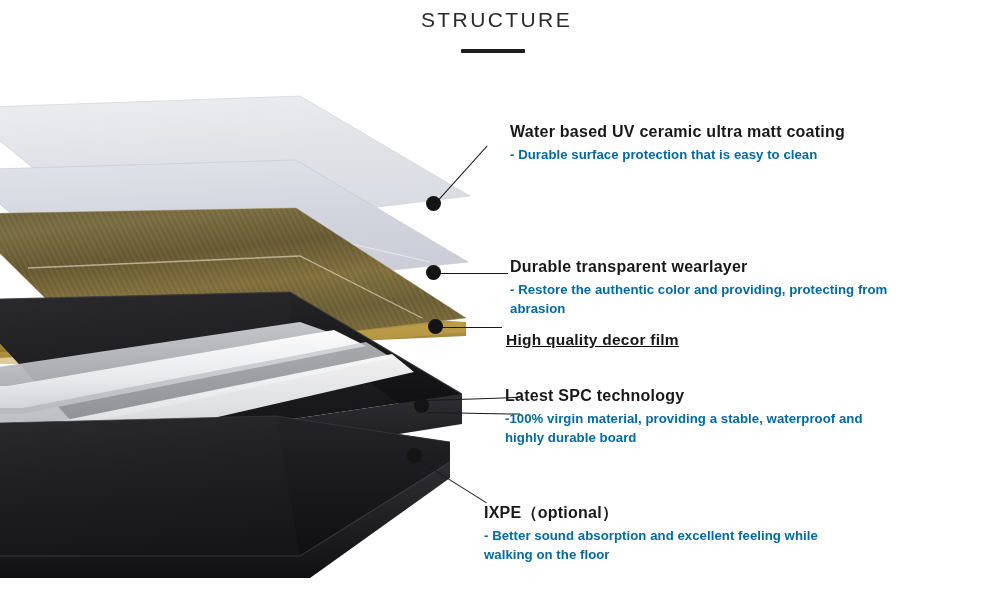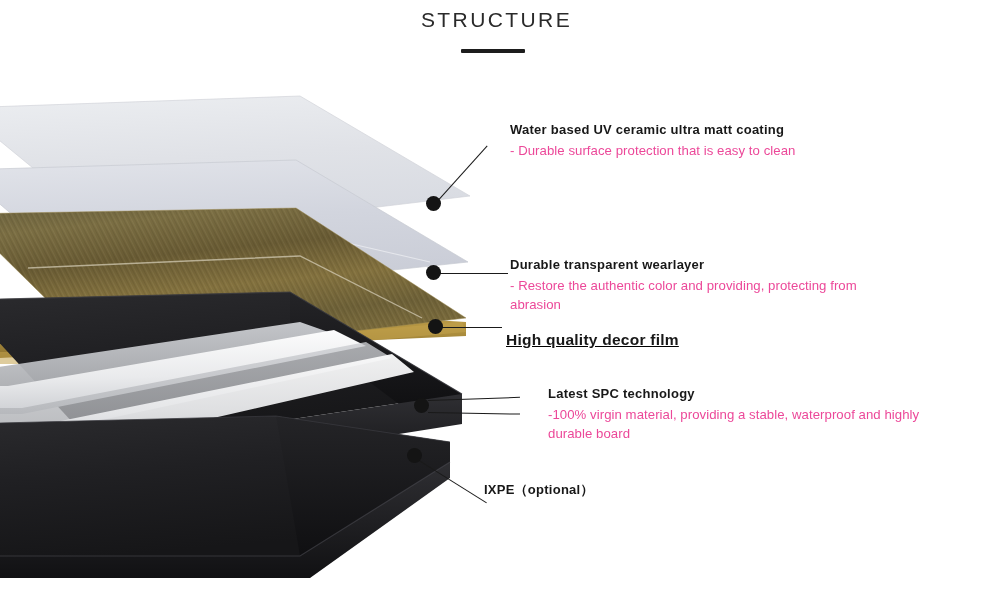--- a/index.html
+++ b/index.html
@@ -71,31 +71,31 @@
     transform-origin: 0 0;
     z-index: 29;
   }
 
   
   .callout {
     position: absolute;
     z-index: 40;
   }
   .callout-title {
-    font-size: 13px;
+    font-size: 16px;
     font-weight: bold;
     color: #181818;
     letter-spacing: 0.25px;
     line-height: 1.25;
     white-space: nowrap;
   }
   .callout-body {
     font-size: 13.2px;
-    font-weight: normal;
-    color: #ec4899;
+    font-weight: bold;
+    color: #0369a1;
     line-height: 1.42;
     margin-top: 4px;
     letter-spacing: 0.05px;
   }
   .callout-body.w1 { width: 392px; }
   .callout-body.w2 { width: 382px; }
   .callout-body.w3 { width: 378px; }
   .callout.no-body .callout-title { font-size: 15.5px; }
 </style>
 </head>
@@ -246,22 +246,23 @@
 
   <div class="callout" style="left:510px; top:257px;">
     <div class="callout-title">Durable transparent wearlayer</div>
     <div class="callout-body w2">- Restore the authentic color and providing, protecting from abrasion</div>
   </div>
 
   <div class="callout no-body" style="left:506px; top:330px;text-decoration:underline;">
     <div class="callout-title">High quality decor film</div>
   </div>
 
-  <div class="callout" style="left:548px; top:386px;">
+  <div class="callout" style="left:505px; top:386px;">
     <div class="callout-title">Latest SPC technology</div>
     <div class="callout-body w3">-100% virgin material, providing a stable, waterproof and highly durable board</div>
   </div>
 
-  <div class="callout" style="left:484px; top:482px;">
+  <div class="callout" style="left:484px; top:503px;">
     <div class="callout-title">IXPE（optional）</div>
+    <div class="callout-body w3">- Better sound absorption and excellent feeling while walking on the floor</div>
   </div>
 
 </div>
 
 </body></html>

